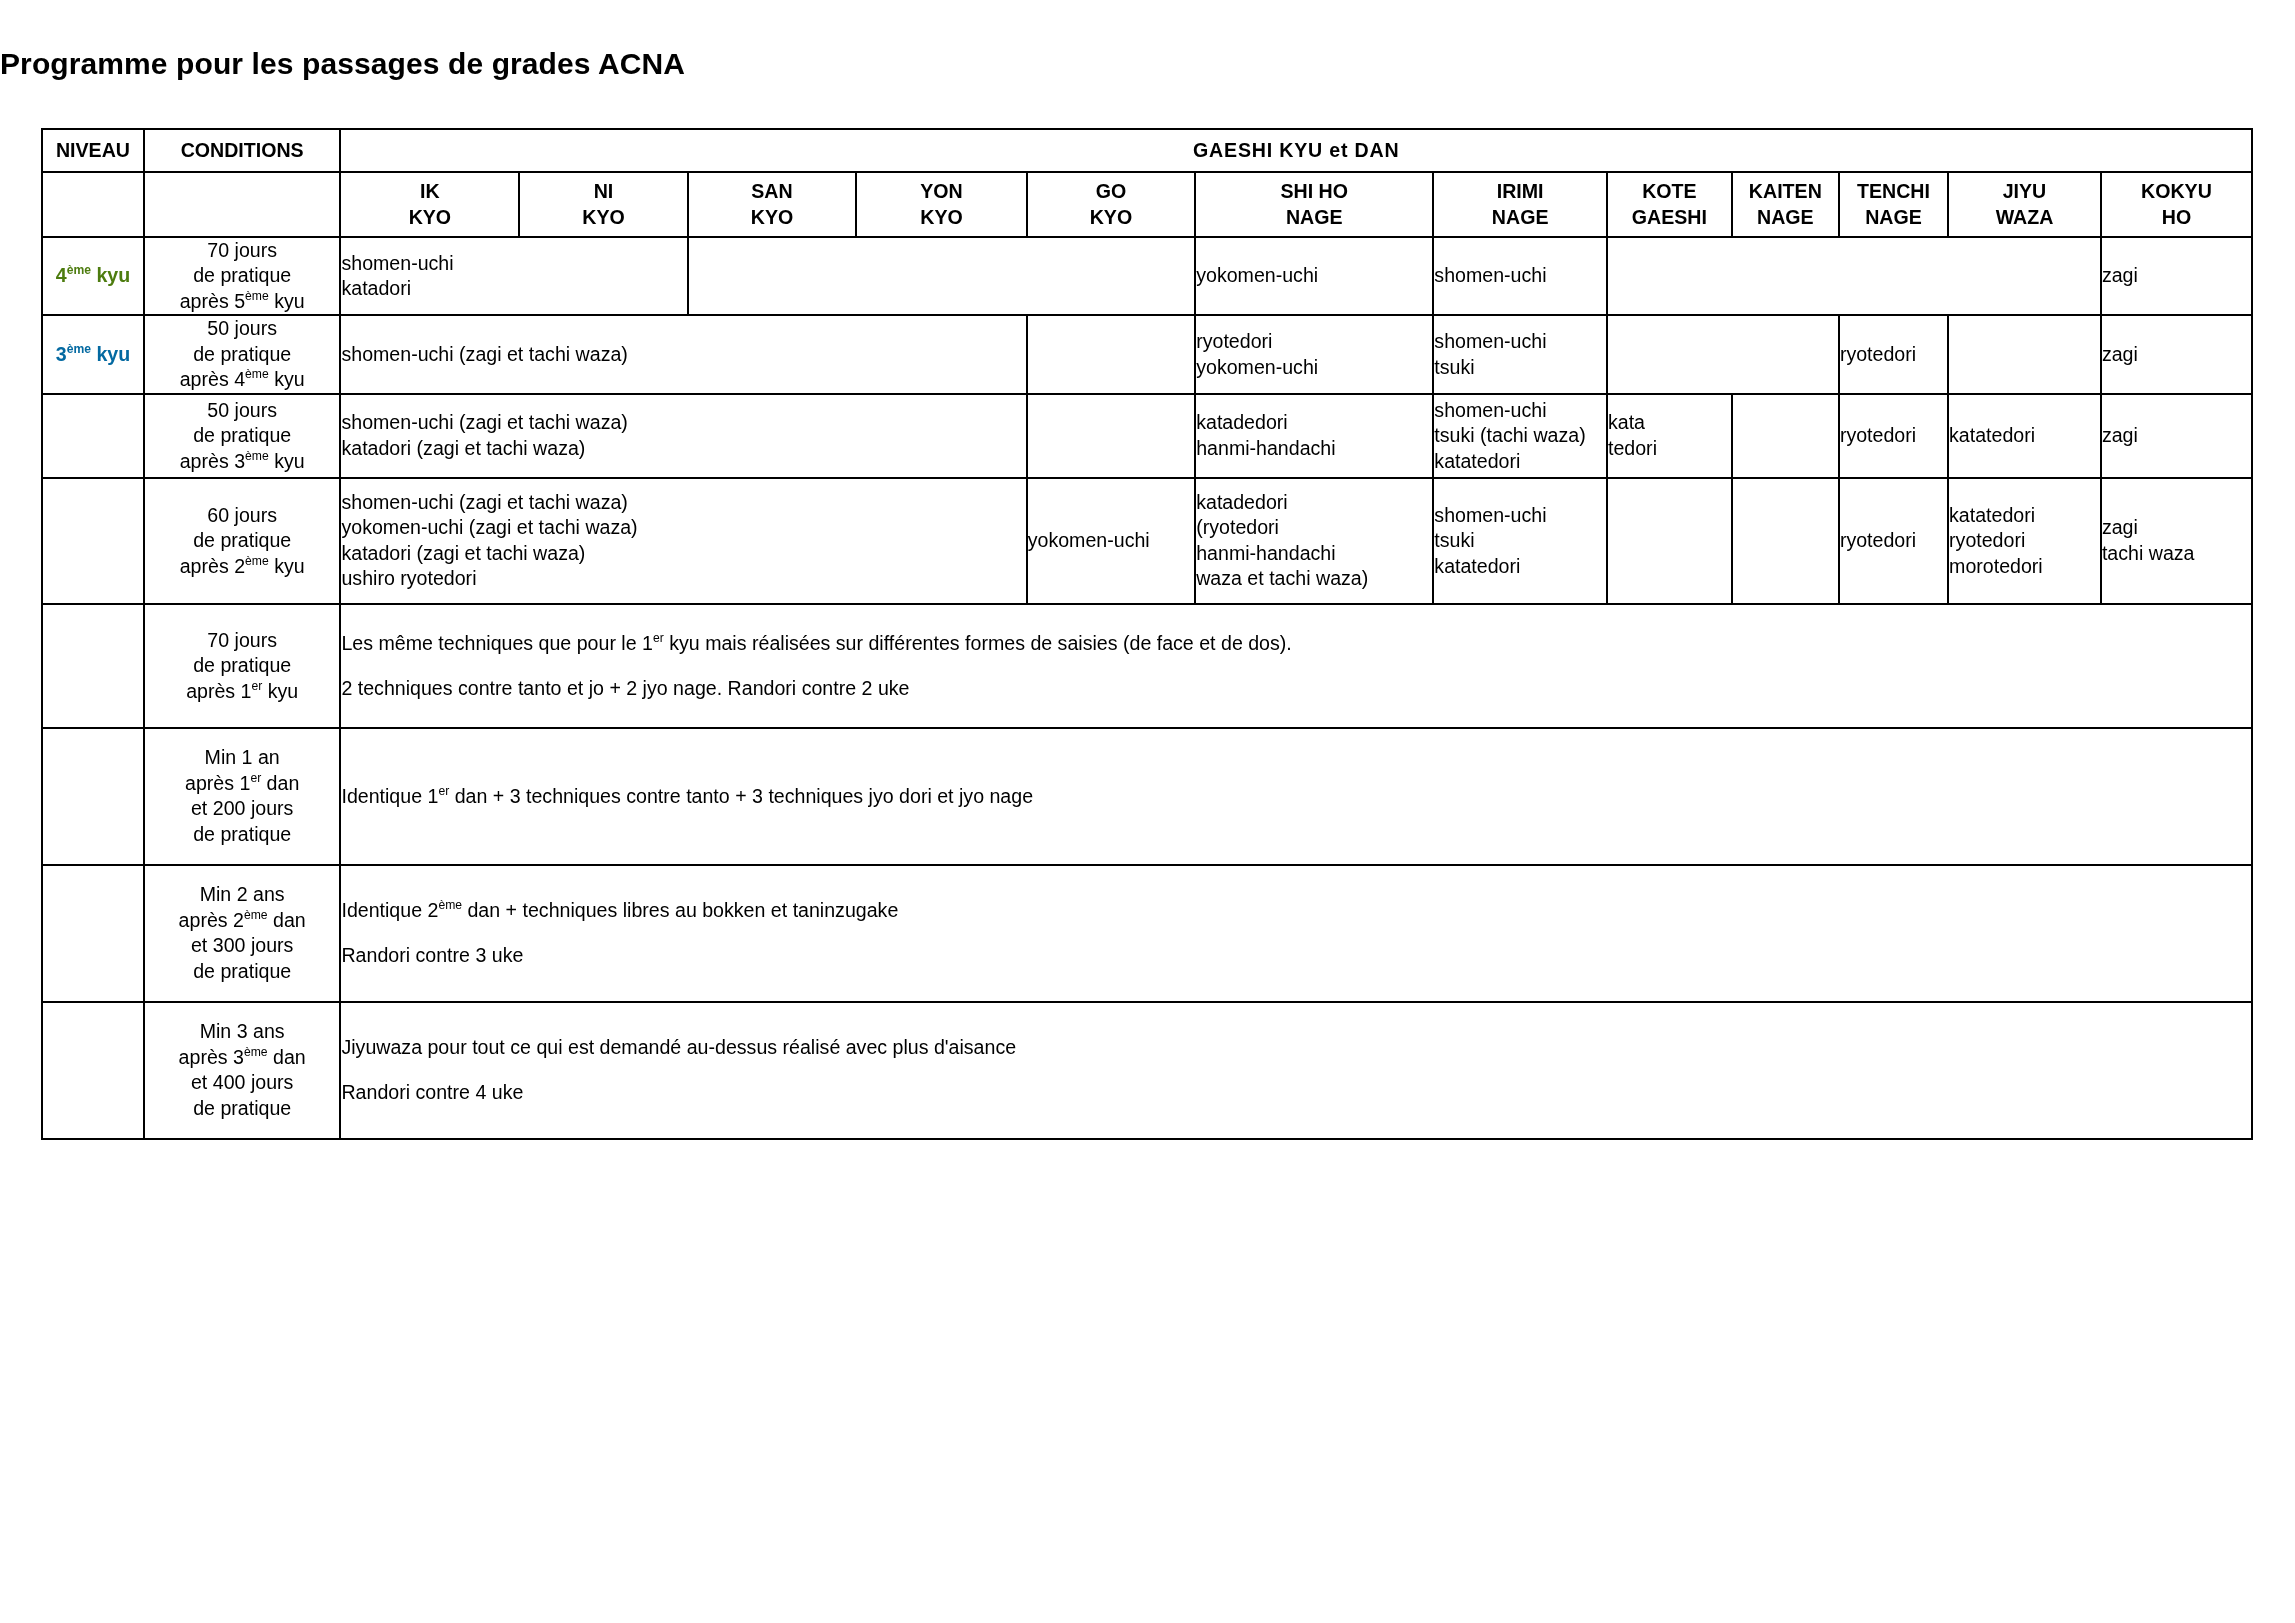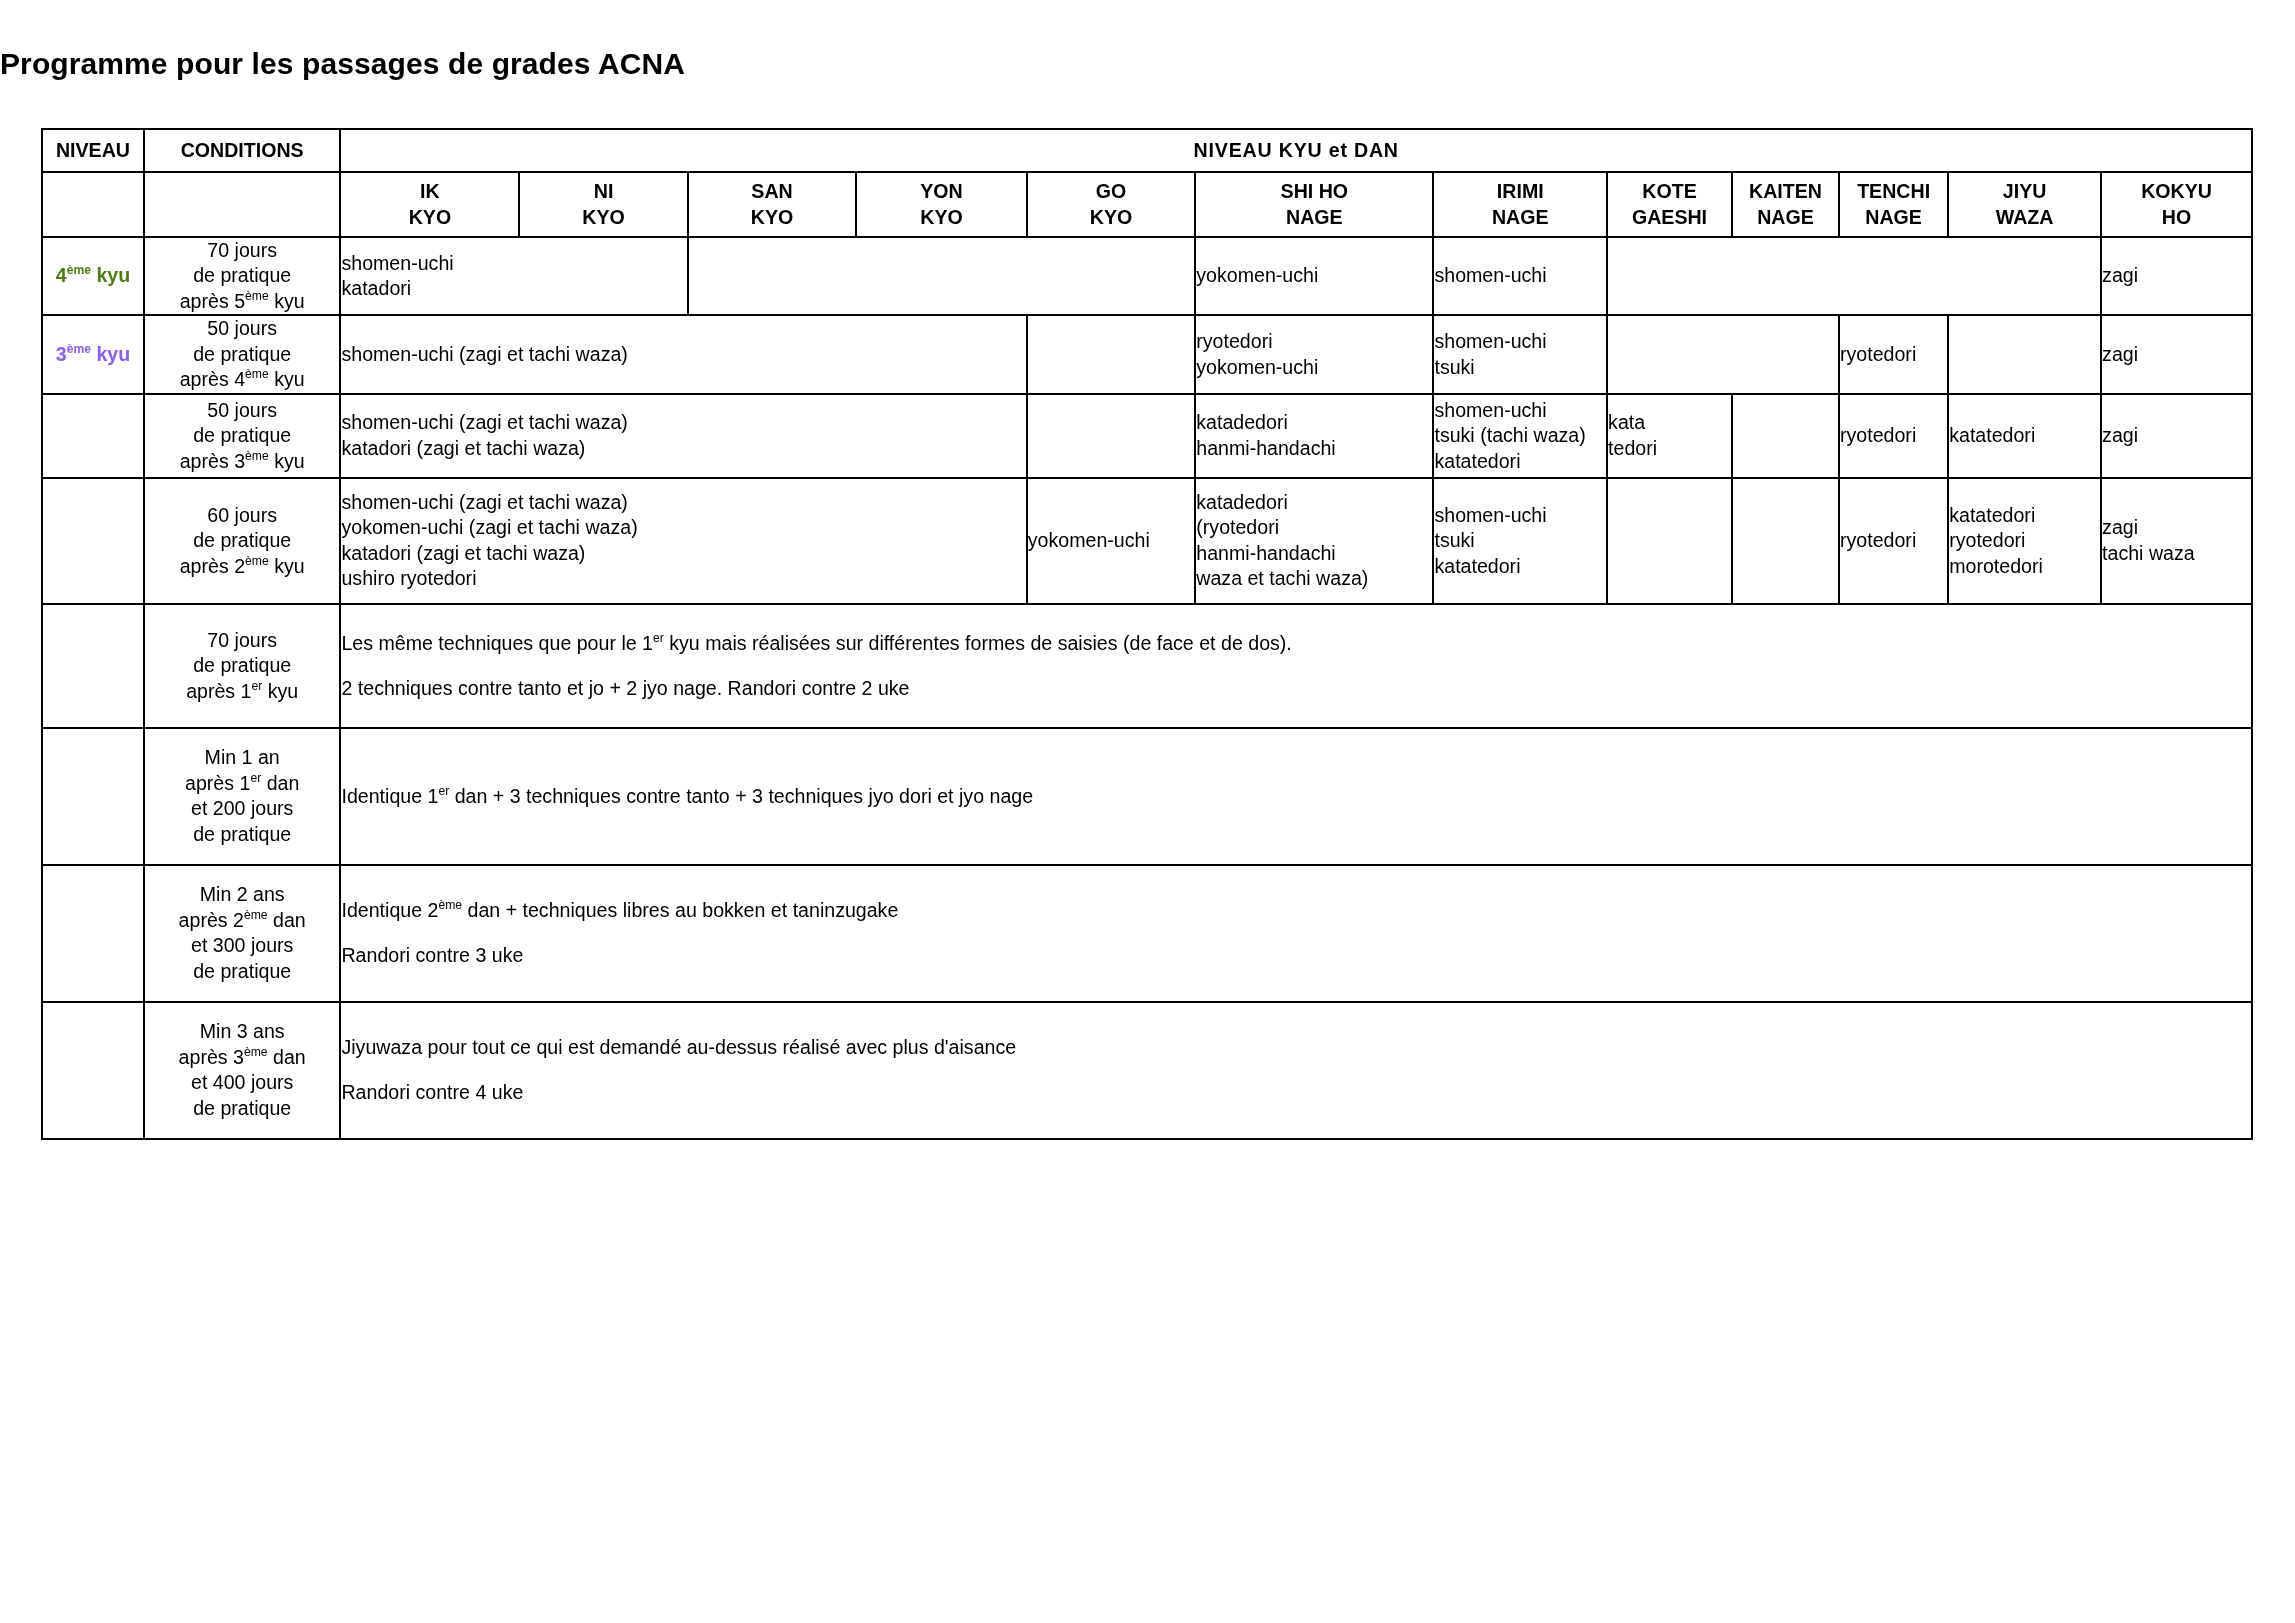--- a/index.html
+++ b/index.html
@@ -40,21 +40,21 @@
   .hdr{font-weight:bold;font-size:20px;text-align:center;}
   .hdr-exam{font-weight:bold;font-size:21.6px;text-align:center;letter-spacing:0.8px;}
   .colhdr{font-weight:bold;font-size:19.6px;text-align:center;line-height:1.42;}
 
   
   .lvl{
     font-weight:bold;font-size:21px;text-align:center;vertical-align:middle;
   }
   .lvl-5{background:#FFF200;color:#000;}
   .lvl-4{background:#E8860C;color:#4d7c0f;}
-  .lvl-3{background:#6FE016;color:#8b5cf6;}
+  .lvl-3{background:#6FE016;color:#0369a1;}
   .lvl-2{background:#0A0AF0;color:#fff;}
   .lvl-1{background:#8A3A0B;color:#fff;}
   .lvl-dan{background:#000000;color:#fff;}
 
   .cond{font-size:19.6px;text-align:center;line-height:1.38;}
 
   .gray{background:#D9D9D9;}
   
   .db-bot{border-bottom:2px dashed #000 !important;}
 
@@ -91,21 +91,21 @@
       <col style="width:103px">
       <col style="width:105px">
       <col style="width:147px">
       <col style="width:145px">
     </colgroup>
 
     <tbody>
         <tr>
       <td class="hdr pad" style="height:41px">NIVEAU</td>
       <td class="hdr pad">CONDITIONS</td>
-      <td class="hdr-exam pad" colspan="12">NIVEAU  KYU  et  DAN</td>
+      <td class="hdr-exam pad" colspan="12">GAESHI  KYU  et  DAN</td>
     </tr>
 
     <tr>
       <td style="height:63px"></td>
       <td></td>
       <td class="colhdr">
         <span>IK</span><br>
         <span>KYO</span>
       </td>
       <td class="colhdr">

